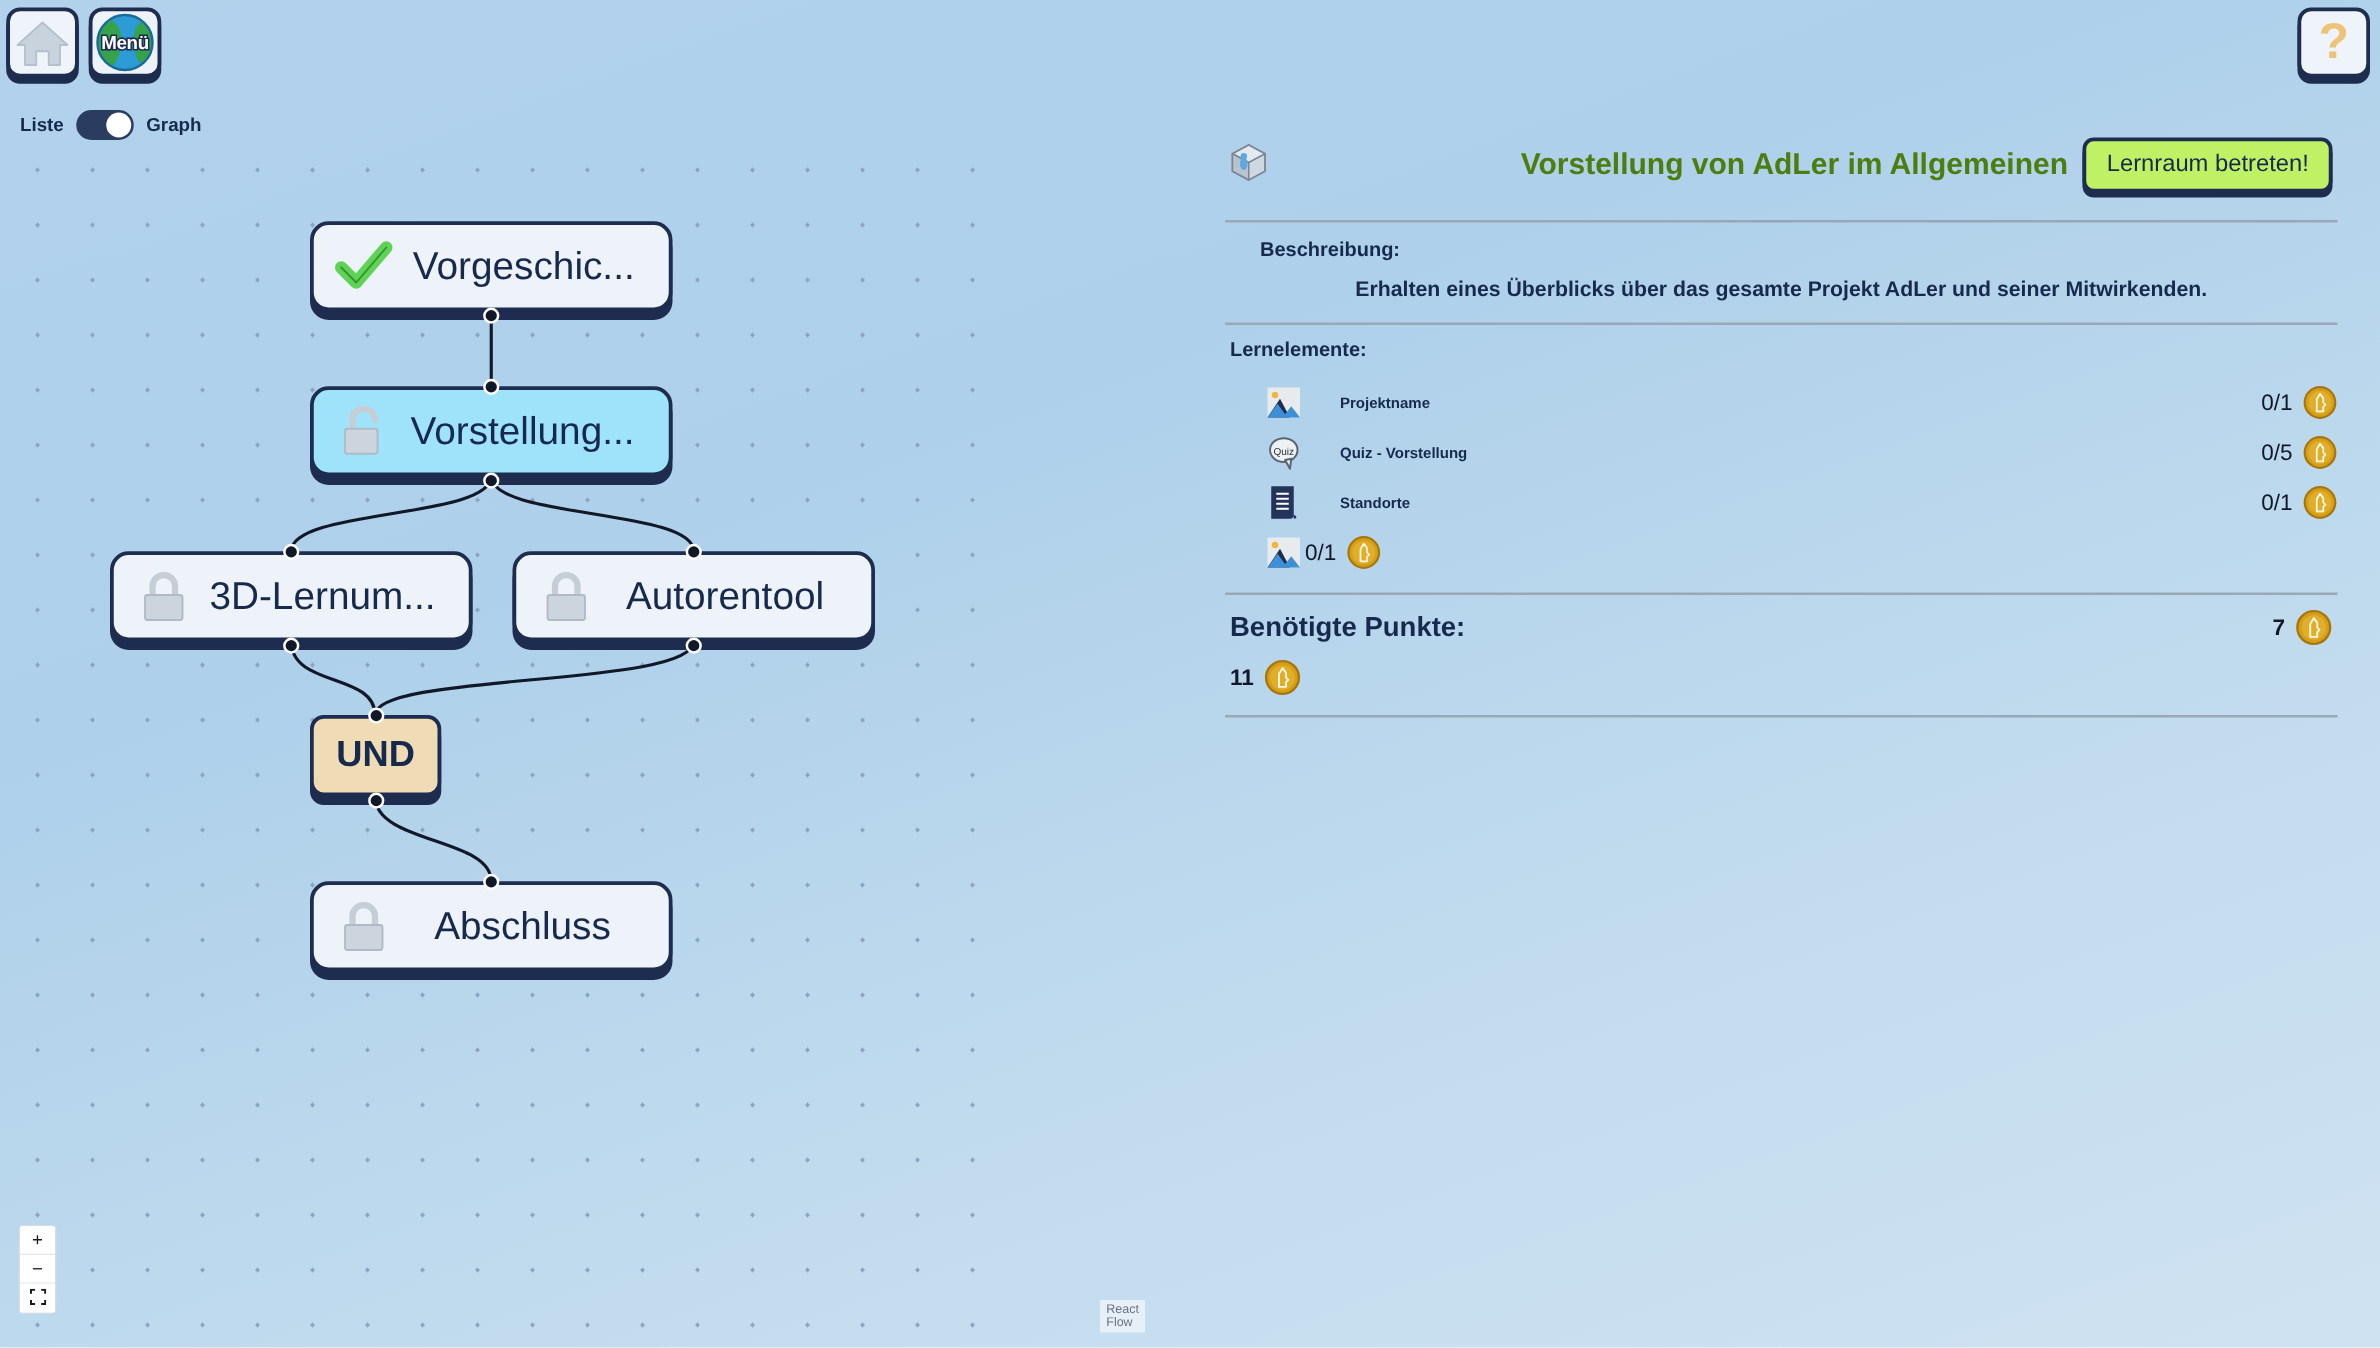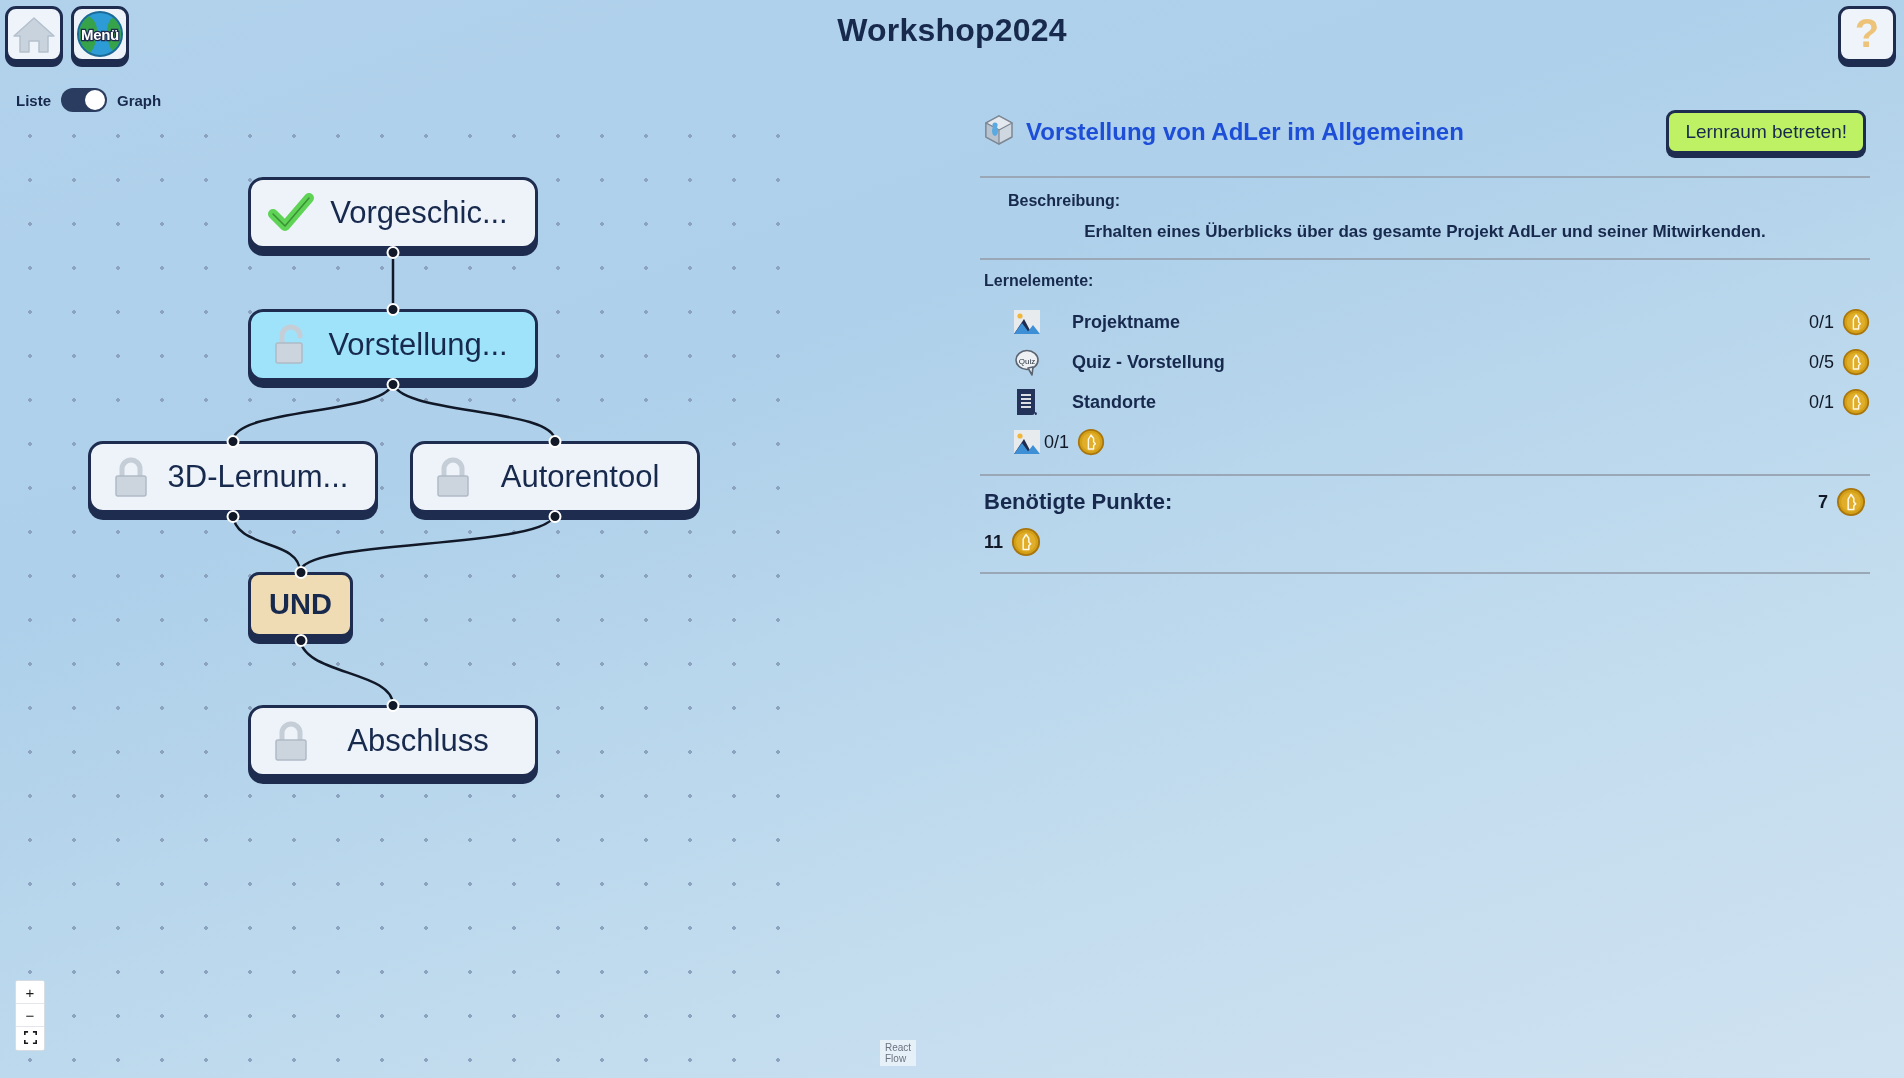--- a/index.html
+++ b/index.html
@@ -160,22 +160,23 @@
   
   #detail-panel {
     position: absolute; left: 980px; top: 110px;
     width: 890px; height: 560px;
   }
   #detail-head {
     display: flex; align-items: center; gap: 12px;
     padding: 0 4px;
   }
   #detail-title {
-    font-size: 24px; font-weight: bold; color: #1d4ed8;
+    font-size: 24px; font-weight: bold; color: #4d7c0f;
     flex: 1 1 auto;
+    text-align: right;
   }
   #enter-room-btn {
     background: #bef264;
     border: 3px solid #1d2c4f;
     border-radius: 9px;
     box-shadow: 0 4px 0 0 #1d2c4f;
     padding: 8px 16px;
     font-size: 19px; color: #17294d;
     font-family: "Liberation Sans", sans-serif;
     cursor: pointer; white-space: nowrap;
@@ -187,21 +188,21 @@
     text-align: center; padding: 12px 6px 2px 6px;
   }
   #elements-list { margin-top: 12px; }
   .el-row {
     display: flex; align-items: center;
     height: 40px; padding-left: 30px; margin-bottom: 0px;
   }
   .el-icon { width: 34px; height: 34px; flex: 0 0 34px; display:flex; align-items:center; justify-content:center; }
   .el-name {
     flex: 1 1 auto; margin-left: 28px;
-    font-size: 18px; font-weight: bold; color: #17294d;
+    font-size: 12px; font-weight: bold; color: #17294d;
   }
   .el-pts {
     font-size: 18px; color: #111827; margin-right: 8px;
   }
   .coin { width: 28px; height: 28px; flex: 0 0 28px; }
 
   .sum-row {
     display: flex; align-items: center;
     padding: 0 4px; height: 40px;
   }
@@ -219,21 +220,20 @@
       <path d="M24 8 L44 26 L38 26 L38 42 L29 42 L29 31 L19 31 L19 42 L10 42 L10 26 L4 26 Z" fill="#c9d3de" stroke="#b4c0cd" stroke-width="1.5" stroke-linejoin="round"></path>
     </svg>
   </div>
 
   <div class="sq-btn" id="menu-btn">
     <div class="globe">
       <span class="globe-txt">Menü</span>
     </div>
   </div>
 
-  <div id="app-title">Workshop2024</div>
 
   <div class="sq-btn" id="help-btn">
     <span class="qmark">?</span>
   </div>
 </div>
 
 <div id="toggle-row">
   <span class="tg-label">Liste</span>
   <div class="switch">
     <div class="knob"></div>

